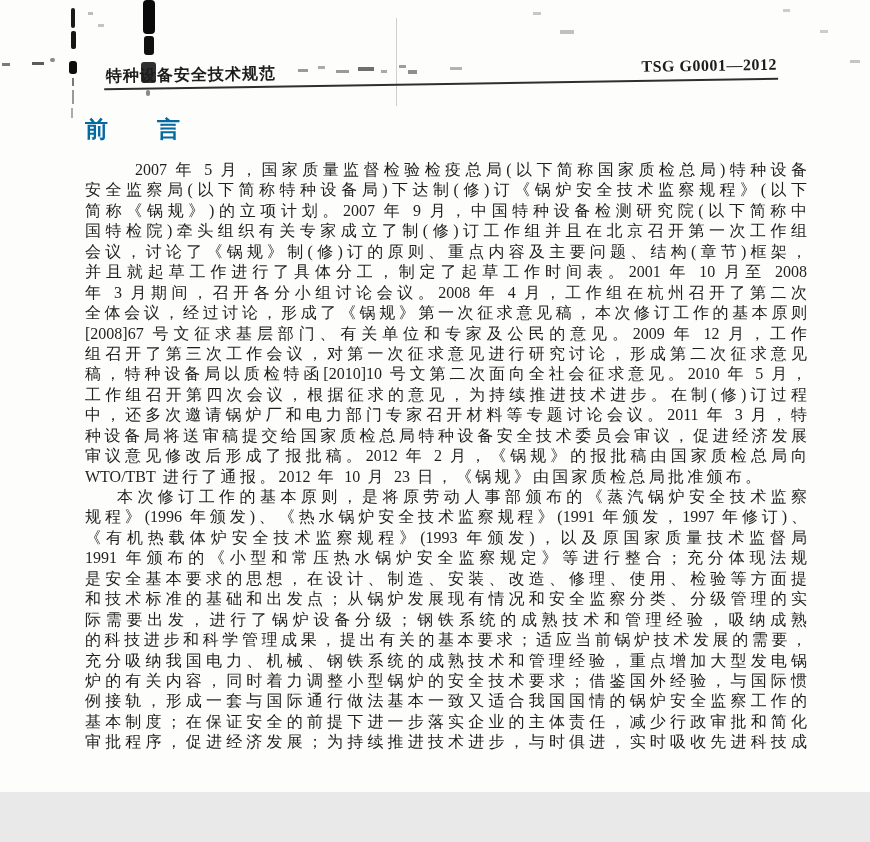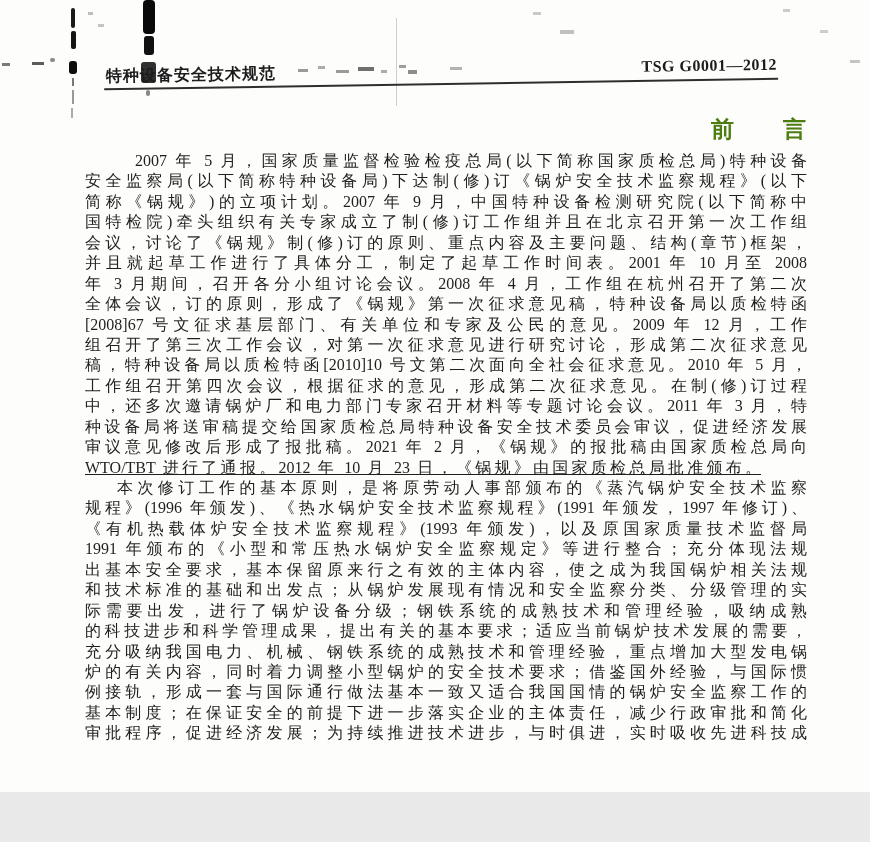--- a/index.html
+++ b/index.html
@@ -26,39 +26,39 @@
     font-size:16px;font-weight:bold;letter-spacing:.5px;
     white-space:nowrap;
   }
   .header-rule{
     position:absolute;left:9px;top:33px;width:674px;height:2px;
     background:#2e2e2e;
   }
   
   .doc-title{
     position:absolute;left:85px;top:114px;width:722px;
-    margin:0;text-align:right;
+    margin:0;text-align:left;
     font-size:23px;font-weight:bold;letter-spacing:1px;
-    color:#4d7c0f;
+    color:#0369a1;
   }
   
   .body-text{
-    position:absolute;left:85px;top:151px;width:722px;
+    position:absolute;left:85px;top:160px;width:722px;
   }
   .line{
     height:20.45px;line-height:20.45px;
     font-size:16px;
     text-align:justify;text-align-last:justify;
     text-justify:inter-character;
     overflow:hidden;
     color:#1f1f1f;
   }
   .indent-p1{padding-left:50px;}
   .indent-p2{padding-left:32px;}
-  .para-end{padding-right:46px;text-decoration:underline;}
+  .para-end{padding-right:46px;}
   
   .mark{position:absolute;pointer-events:none;}
 </style>
 </head>
 <body>
 
 <div class="page">
 
   <div class="mark" style="left:71px;top:8px;width:4px;height:20px;background:#1a1a1a;border-radius:2px;"></div>
   <div class="mark" style="left:71px;top:31px;width:5px;height:18px;background:#151515;border-radius:2px;"></div>
@@ -99,34 +99,34 @@
   <h1 class="doc-title">前　　言</h1>
 
   <div class="body-text" id="body-text">
       <div class="line indent-p1">2007 年 5 月，国家质量监督检验检疫总局(以下简称国家质检总局)特种设备</div>
       <div class="line">安全监察局(以下简称特种设备局)下达制(修)订《锅炉安全技术监察规程》(以下</div>
       <div class="line">简称《锅规》)的立项计划。2007 年 9 月，中国特种设备检测研究院(以下简称中</div>
       <div class="line">国特检院)牵头组织有关专家成立了制(修)订工作组并且在北京召开第一次工作组</div>
       <div class="line">会议，讨论了《锅规》制(修)订的原则、重点内容及主要问题、结构(章节)框架，</div>
       <div class="line">并且就起草工作进行了具体分工，制定了起草工作时间表。2001 年 10 月至 2008</div>
       <div class="line">年 3 月期间，召开各分小组讨论会议。2008 年 4 月，工作组在杭州召开了第二次</div>
-      <div class="line">全体会议，订的原则，形成了《锅规》第一次征求意见稿，特种设备局以质检特函</div>
+      <div class="line">全体会议，经过讨论，形成了《锅规》第一次征求意见稿，本次修订工作的基本原则</div>
       <div class="line">[2008]67 号文征求基层部门、有关单位和专家及公民的意见。2009 年 12 月，工作</div>
       <div class="line">组召开了第三次工作会议，对第一次征求意见进行研究讨论，形成第二次征求意见</div>
       <div class="line">稿，特种设备局以质检特函[2010]10 号文第二次面向全社会征求意见。2010 年 5 月，</div>
-      <div class="line">工作组召开第四次会议，根据征求的意见，形成第二次征求意见。在制(修)订过程</div>
+      <div class="line">工作组召开第四次会议，根据征求的意见，为持续推进技术进步。在制(修)订过程</div>
       <div class="line">中，还多次邀请锅炉厂和电力部门专家召开材料等专题讨论会议。2011 年 3 月，特</div>
       <div class="line">种设备局将送审稿提交给国家质检总局特种设备安全技术委员会审议，促进经济发展</div>
-      <div class="line">审议意见修改后形成了报批稿。2021 年 2 月，《锅规》的报批稿由国家质检总局向</div>
+      <div class="line">审议意见修改后形成了报批稿。2012 年 2 月，《锅规》的报批稿由国家质检总局向</div>
       <div class="line para-end">WTO/TBT 进行了通报。2012 年 10 月 23 日，《锅规》由国家质检总局批准颁布。</div>
       <div class="line indent-p2">本次修订工作的基本原则，是将原劳动人事部颁布的《蒸汽锅炉安全技术监察</div>
       <div class="line">规程》(1996 年颁发)、《热水锅炉安全技术监察规程》(1991 年颁发，1997 年修订)、</div>
       <div class="line">《有机热载体炉安全技术监察规程》(1993 年颁发)，以及原国家质量技术监督局</div>
       <div class="line">1991 年颁布的《小型和常压热水锅炉安全监察规定》等进行整合；充分体现法规</div>
-      <div class="line">出基本安全要求，基本保留原来行之有效的主体内容，使之成为我国锅炉相关法规</div>
+      <div class="line">是安全基本要求的思想，在设计、制造、安装、改造、修理、使用、检验等方面提</div>
       <div class="line">和技术标准的基础和出发点；从锅炉发展现有情况和安全监察分类、分级管理的实</div>
       <div class="line">际需要出发，进行了锅炉设备分级；钢铁系统的成熟技术和管理经验，吸纳成熟</div>
       <div class="line">的科技进步和科学管理成果，提出有关的基本要求；适应当前锅炉技术发展的需要，</div>
       <div class="line">充分吸纳我国电力、机械、钢铁系统的成熟技术和管理经验，重点增加大型发电锅</div>
       <div class="line">炉的有关内容，同时着力调整小型锅炉的安全技术要求；借鉴国外经验，与国际惯</div>
       <div class="line">例接轨，形成一套与国际通行做法基本一致又适合我国国情的锅炉安全监察工作的</div>
       <div class="line">基本制度；在保证安全的前提下进一步落实企业的主体责任，减少行政审批和简化</div>
       <div class="line">审批程序，促进经济发展；为持续推进技术进步，与时俱进，实时吸收先进科技成</div>
     </div>
 

